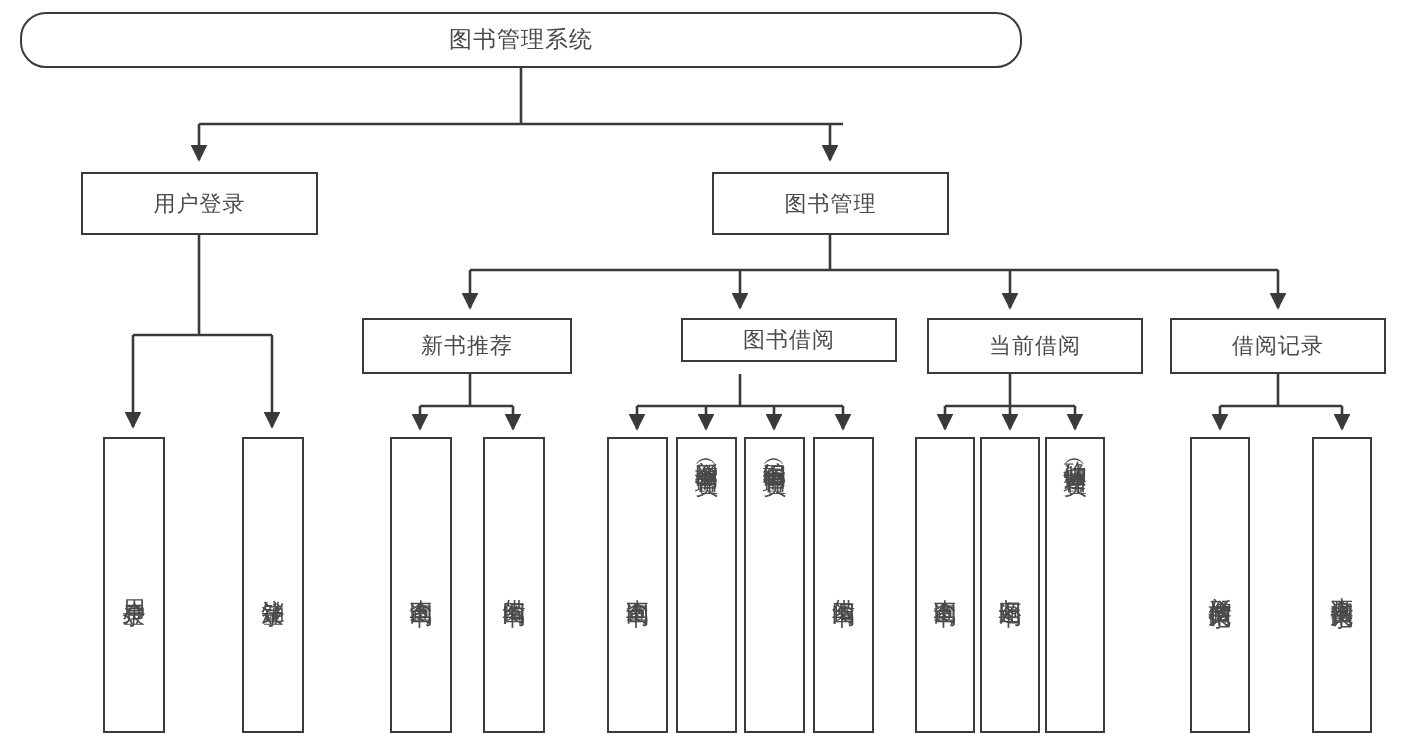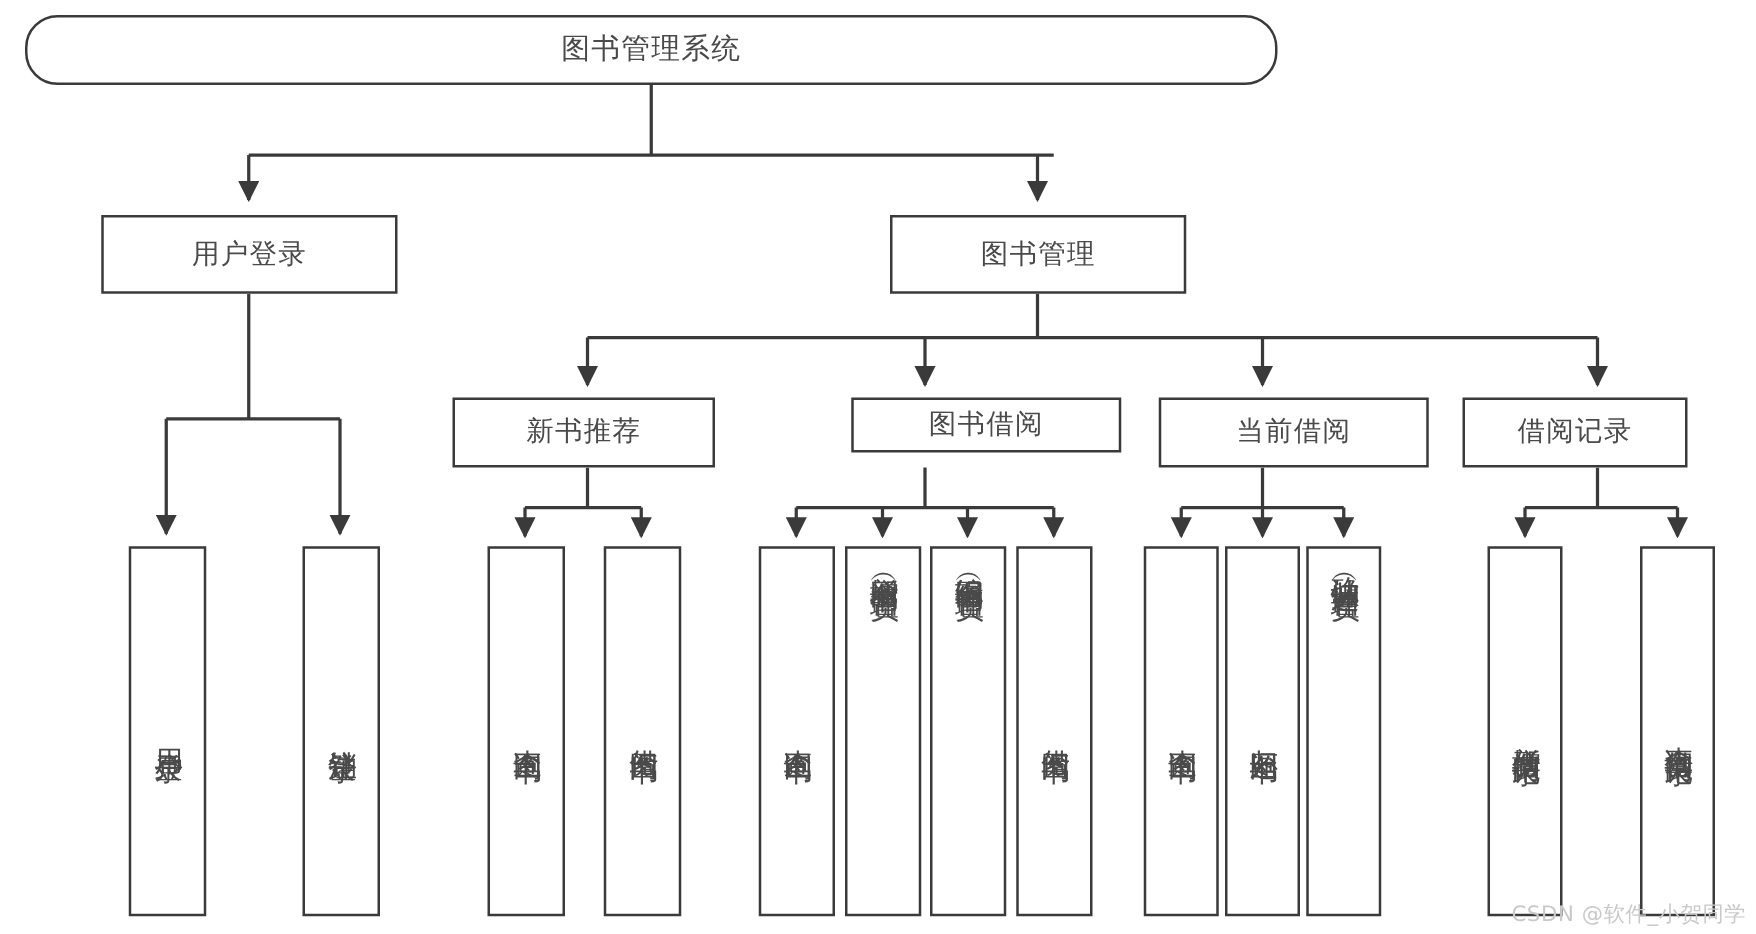--- a/index.html
+++ b/index.html
@@ -140,21 +140,21 @@
 
   <div class="node h" style="left:362px;top:318px;width:210px;height:56px;">
     <span class="lbl">新书推荐</span>
   </div>
   <div class="node h" style="left:633px;top:318px;width:216px;height:44px;margin-left:48px;">
     <span class="lbl">图书借阅</span>
   </div>
   <div class="node h" style="left:904px;top:318px;width:216px;height:56px;margin-left:23px;">
     <span class="lbl">当前借阅</span>
   </div>
-  <div class="node h" style="left:1170px;top:318px;width:180px;height:56px;">
+  <div class="node h" style="left:1170px;top:318px;width:216px;height:56px;">
     <span class="lbl">借阅记录</span>
   </div>
 
   <div class="node v center" style="left:103px;top:437px;width:62px;height:296px;">
     <span class="lbl">用户登录</span>
   </div>
   <div class="node v center" style="left:242px;top:437px;width:62px;height:296px;">
     <span class="lbl">注销登录</span>
   </div>
 
@@ -188,15 +188,14 @@
     <span class="lbl">确认归还（管理员）</span>
   </div>
 
   <div class="node v center" style="left:1190px;top:437px;width:60px;height:296px;">
     <span class="lbl">新增借阅记录</span>
   </div>
   <div class="node v center" style="left:1312px;top:437px;width:60px;height:296px;">
     <span class="lbl">查询借阅记录</span>
   </div>
 
-  <div id="watermark">CSDN @软件_小贺同学</div>
 
 </div>
 
 </body></html>

